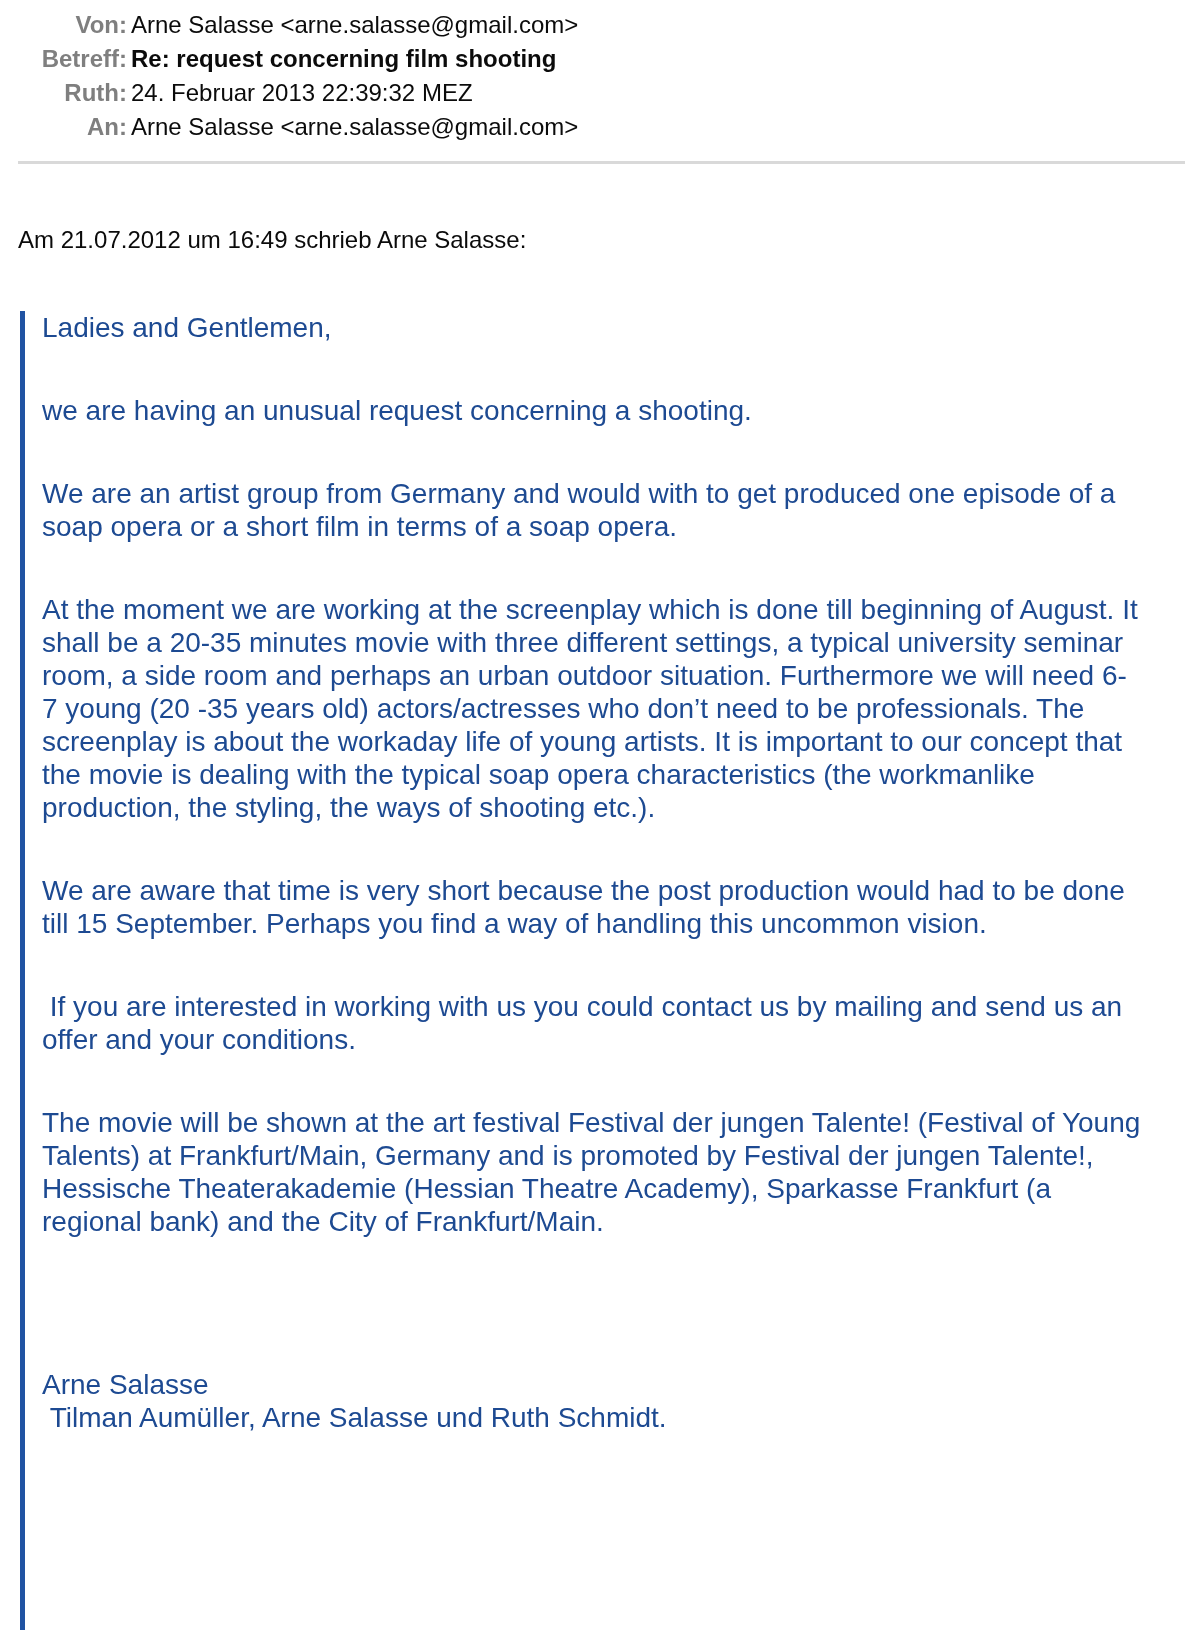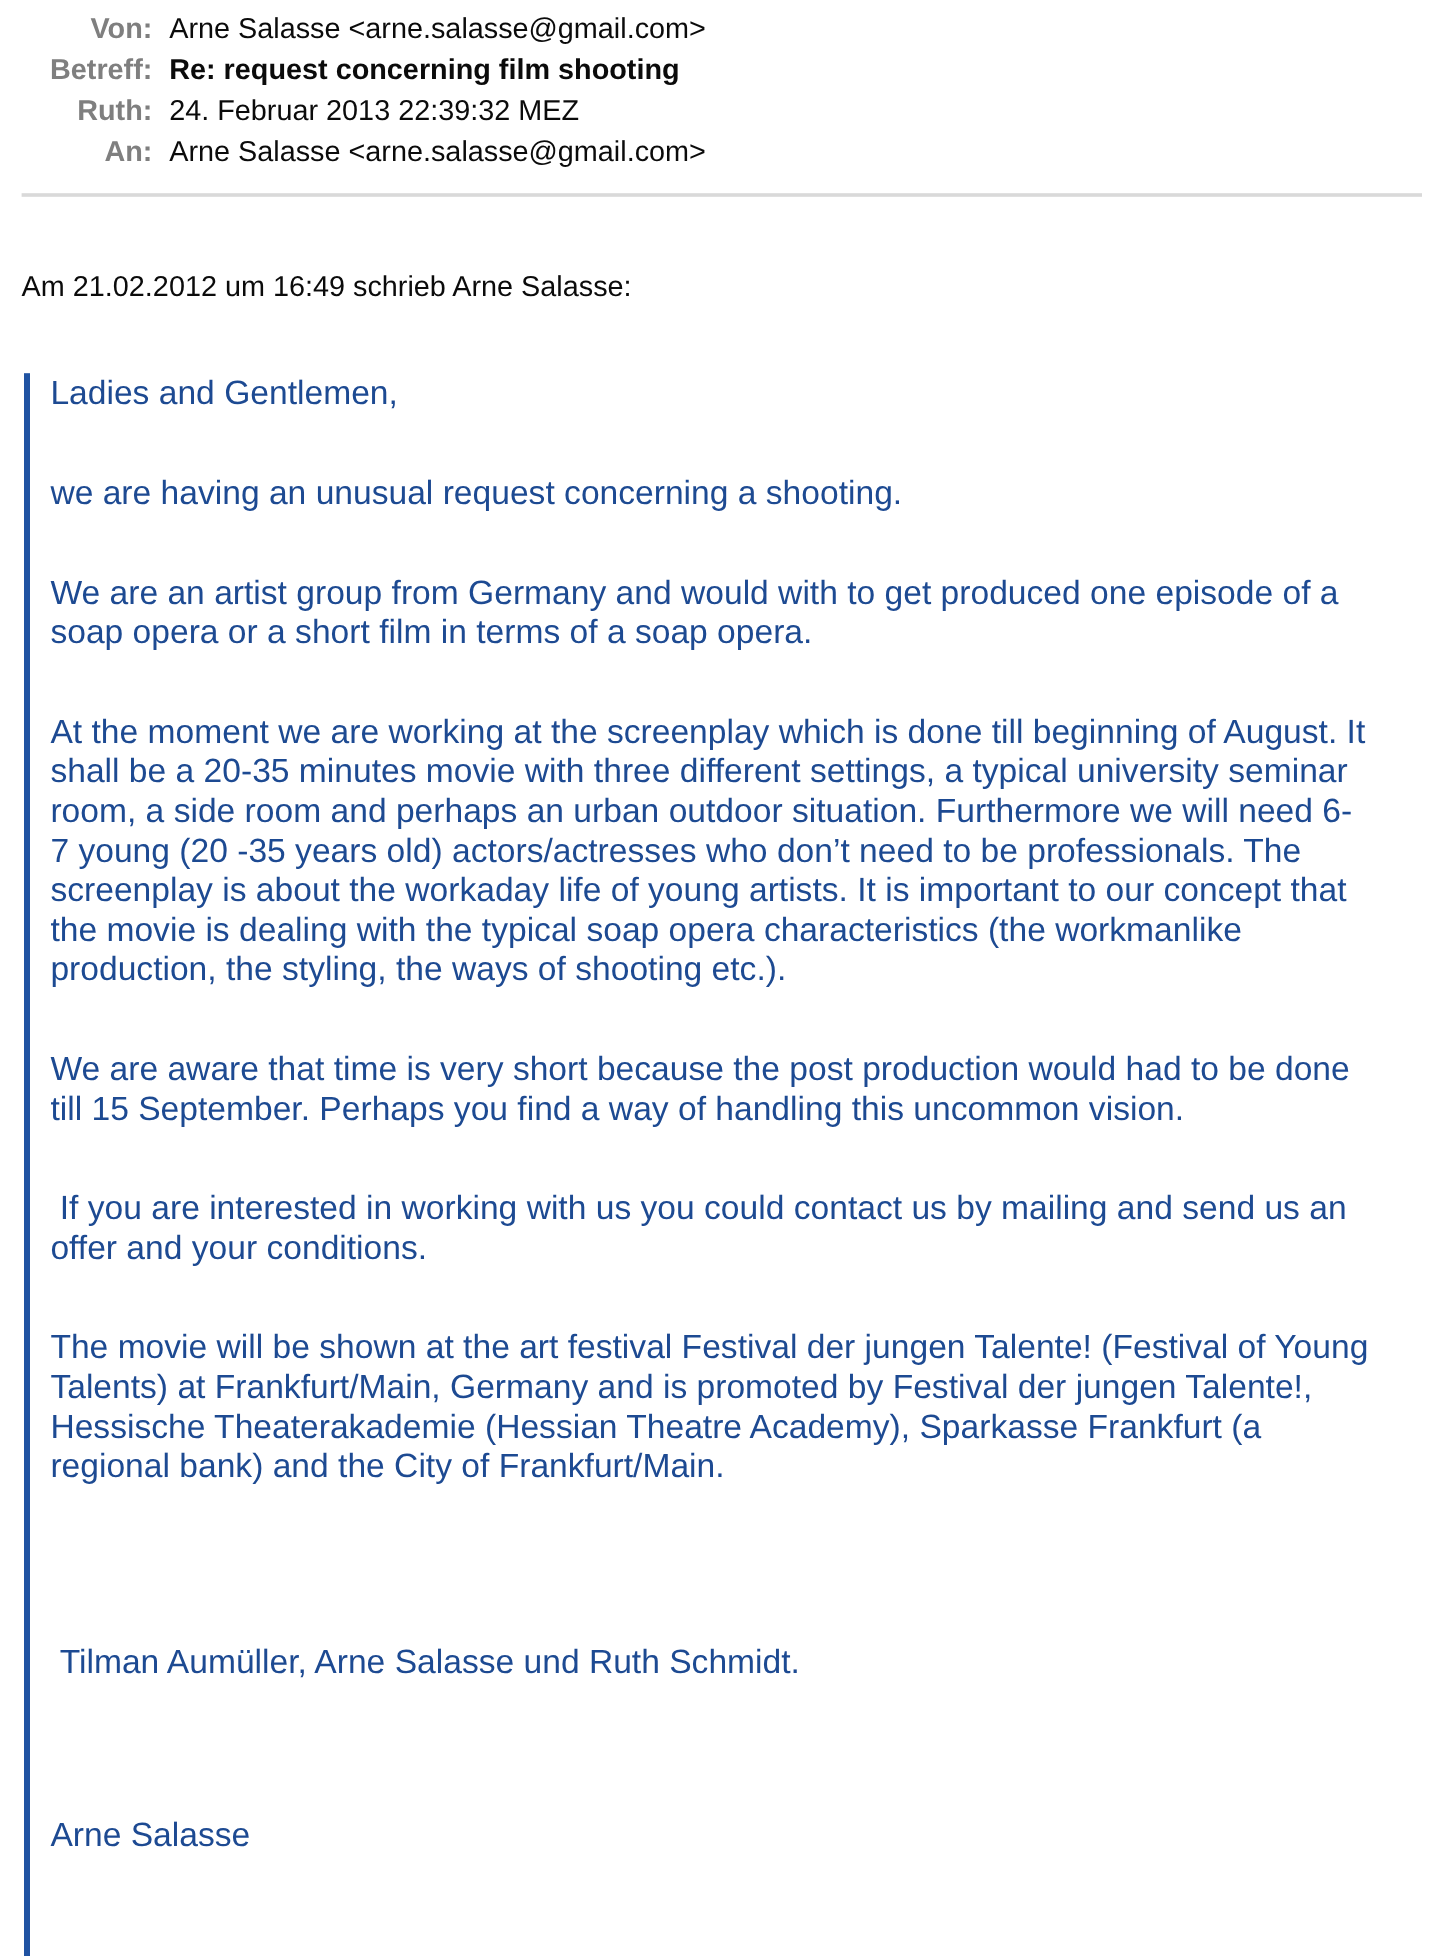--- a/index.html
+++ b/index.html
@@ -23,21 +23,21 @@
   
   .email-header { padding-top: 8px; }
   .hrow { display: flex; line-height: 34px; font-size: 24px; }
   .hlabel {
     width: 127px;
     flex: 0 0 127px;
     text-align: right;
     color: var(--label-gray);
     font-weight: bold;
   }
-  .hvalue { margin-left: 14px; color: var(--text-black); white-space: pre; }
+  .hvalue { margin-left: 4px; color: var(--text-black); white-space: pre; }
   .hvalue.bold { font-weight: bold; }
 
   .divider {
     margin: 17px 15px 0 18px;
     border-top: 3px solid var(--divider);
     height: 0;
   }
 
   .attribution {
     margin: 59px 0 0 18px;
@@ -87,28 +87,28 @@
         <span class="hvalue">24. Februar 2013 22:39:32 MEZ</span>
       </div>
       <div class="hrow">
         <span class="hlabel">An:</span>
         <span class="hvalue">Arne Salasse &lt;arne.salasse@gmail.com&gt;</span>
       </div>
     </header>
 
   <div class="divider"></div>
 
-  <div class="attribution">Am 21.02.2012 um 16:49 schrieb Arne Salasse:</div>
+  <div class="attribution">Am 21.07.2012 um 16:49 schrieb Arne Salasse:</div>
 
   <blockquote class="quote">
 
   <p class="qp gap-normal"><span>Ladies and Gentlemen,</span></p>
       <p class="qp gap-normal"><span>we are having an unusual request concerning a shooting.</span></p>
       <p class="qp gap-normal"><span>We are an artist group from Germany and would with to get produced one episode of a soap opera or a short film in terms of a soap opera.</span></p>
       <p class="qp gap-normal"><span>At the moment we are working at the screenplay which is done till beginning of August. It shall be a 20-35 minutes movie with three different settings, a typical university seminar room, a side room and perhaps an urban outdoor situation. Furthermore we will need 6-7 young (20 -35 years old) actors/actresses who don’t need to be professionals. The screenplay is about the workaday life of young artists. It is important to our concept that the movie is dealing with the typical soap opera characteristics (the workmanlike production, the styling, the ways of shooting etc.).</span></p>
       <p class="qp gap-normal"><span>We are aware that time is very short because the post production would had to be done till 15 September. Perhaps you find a way of handling this uncommon vision.</span></p>
       <p class="qp gap-normal"><span> If you are interested in working with us you could contact us by mailing and send us an offer and your conditions.</span></p>
       <p class="qp gap-large"><span>The movie will be shown at the art festival </span><span class="italic">Festival der jungen Talente!</span><span> (Festival of Young Talents) at Frankfurt/Main, Germany and is promoted by </span><span class="italic">Festival der jungen Talente!</span><span>, Hessische Theaterakademie (Hessian Theatre Academy), Sparkasse Frankfurt (a regional bank) and the City of Frankfurt/Main.</span></p>
+      <p class="qp gap-none"><span>Arne Salasse</span></p>
       <p class="qp gap-xlarge"><span> Tilman Aumüller, Arne Salasse und Ruth Schmidt.</span></p>
-      <p class="qp gap-none"><span>Arne Salasse</span></p>
     </blockquote>
 
 </div>
 
 </body></html>

